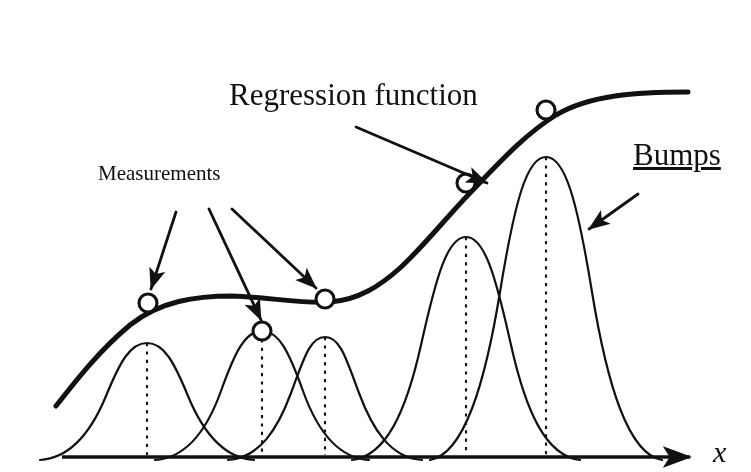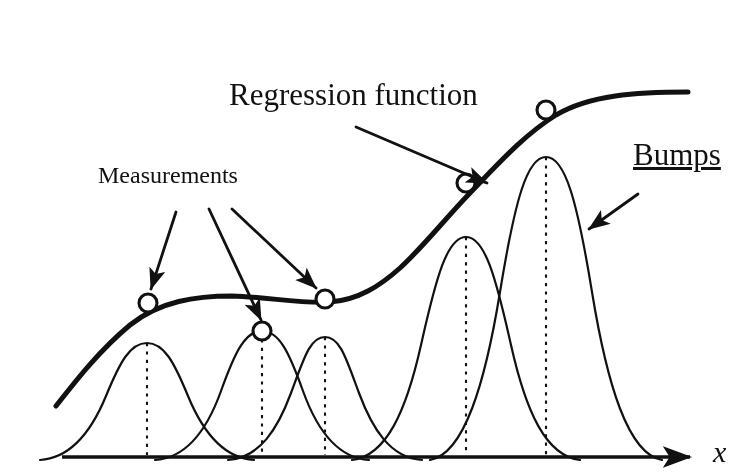--- a/index.html
+++ b/index.html
@@ -32,21 +32,21 @@
     line-height: 1;
   }
   #label-regression {
     left: 229px;
     top: 79px;
     font-size: 31px;
   }
   #label-measurements {
     left: 98px;
     top: 163px;
-    font-size: 24px;
+    font-size: 21px;
   }
   #label-bumps {
     left: 633px;
     top: 139px;
     font-size: 31px;
     text-decoration: underline;
   }
   #label-axis-x {
     left: 713px;
     top: 437px;

